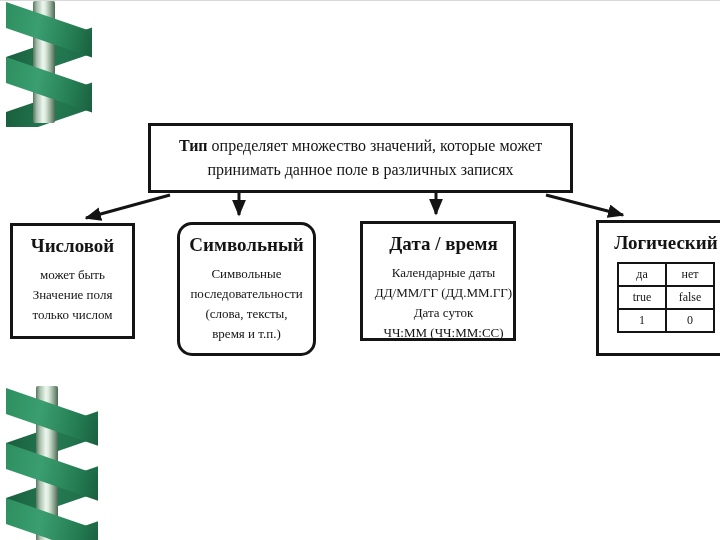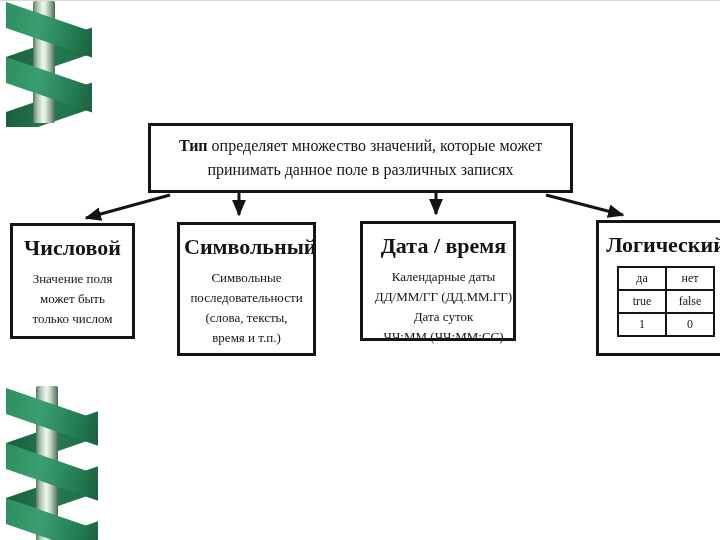--- a/index.html
+++ b/index.html
@@ -40,24 +40,24 @@
   .box{
     position:absolute;background:#fff;border:3px solid var(--line-color);
     box-sizing:border-box;text-align:center;z-index:4;
   }
   .root-box{
     left:148px;top:122px;width:425px;height:70px;
     display:flex;align-items:center;justify-content:center;
     font-size:16px;line-height:1.5;
   }
   .root-box p{margin:8px;}
-  .child-title{font-weight:bold;font-size:22px;margin:9px 4px 8px;}
+  .child-title{font-weight:bold;font-size:19px;margin:9px 4px 8px;}
   .child-line{font-size:13px;line-height:1.55;}
   .box-numeric{left:10px;top:222px;width:125px;height:116px;}
-  .box-character{left:177px;top:221px;width:139px;height:134px;}
+  .box-character{left:177px;top:221px;width:139px;height:134px;border-radius:15px;}
   .box-datetime{left:360px;top:220px;width:156px;height:120px;padding-left:11px;}
   .box-logical{left:596px;top:219px;width:140px;height:136px;}
   .bool-table{border-collapse:collapse;margin:4px auto 0;}
   .bool-table td{
     border:2px solid var(--line-color);font-size:12px;
     min-width:36px;height:21px;text-align:center;padding:0 5px;
   }
 
   
   .connectors{position:absolute;left:0;top:0;width:720px;height:540px;z-index:3;pointer-events:none;}
@@ -97,22 +97,22 @@
     <line x1="546" y1="194" x2="623" y2="214" stroke="#141414" stroke-width="3" marker-end="url(#ah)"></line>
   </svg>
 
   <div class="box root-box">
     <p><b>Тип</b><span> определяет множество значений, которые может</span><br>
     <span>принимать данное поле в различных записях</span></p>
   </div>
 
   <div class="box box-numeric">
     <div class="child-title">Числовой</div>
+    <div class="child-line">может быть</div>
     <div class="child-line">Значение поля</div>
-    <div class="child-line">может быть</div>
     <div class="child-line">только числом</div>
   </div>
 
   <div class="box box-character">
     <div class="child-title">Символьный</div>
     <div class="child-line">Символьные</div>
     <div class="child-line">последовательности</div>
     <div class="child-line">(слова, тексты,</div>
     <div class="child-line">время и т.п.)</div>
   </div>

